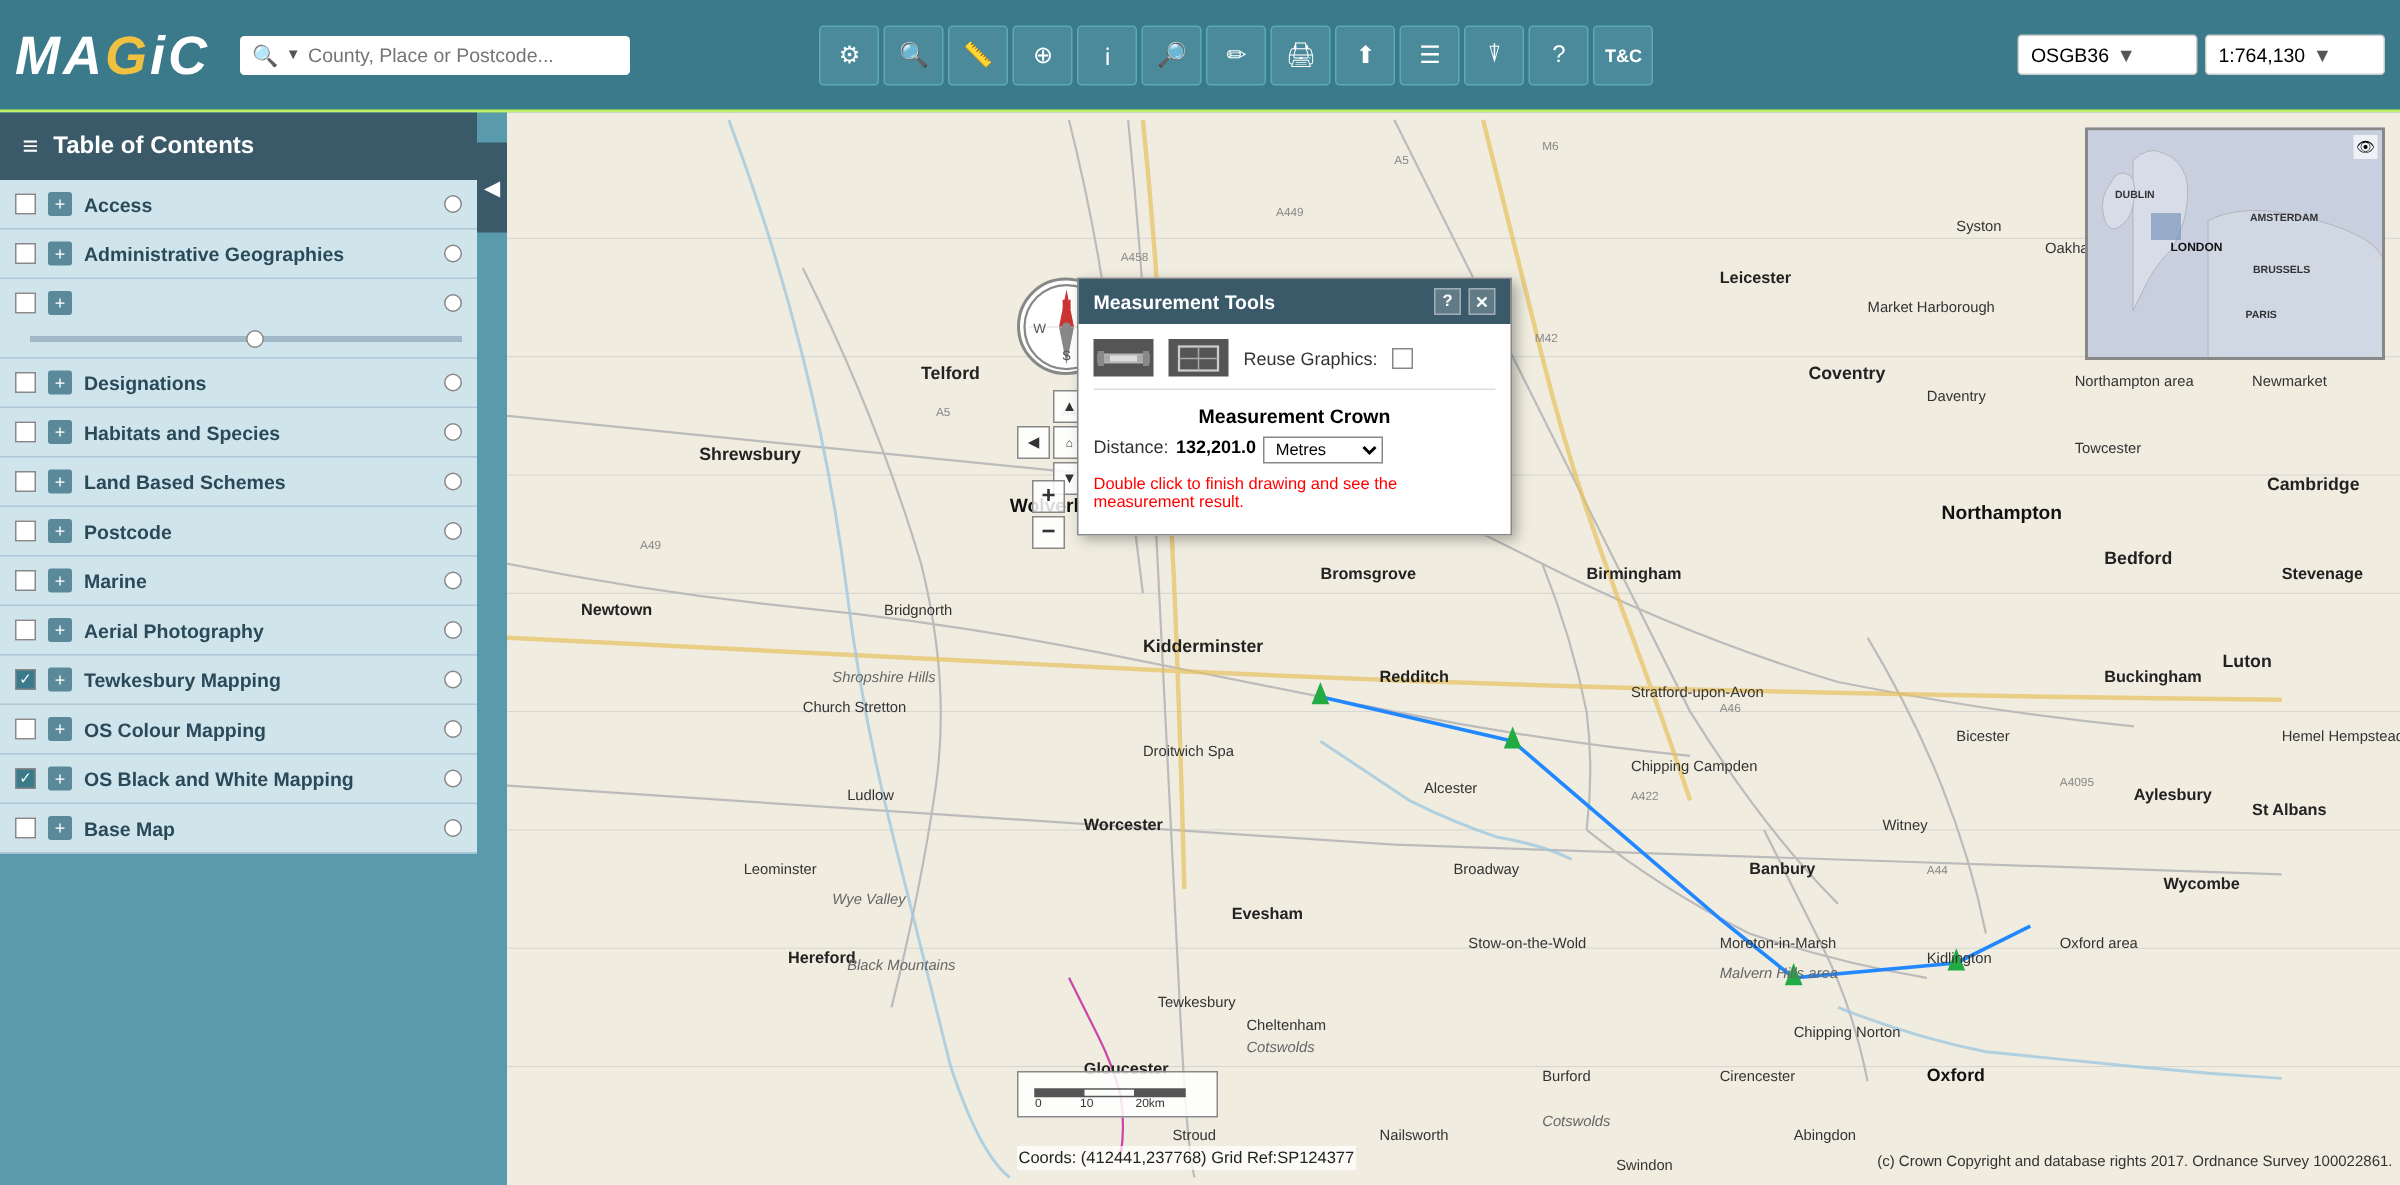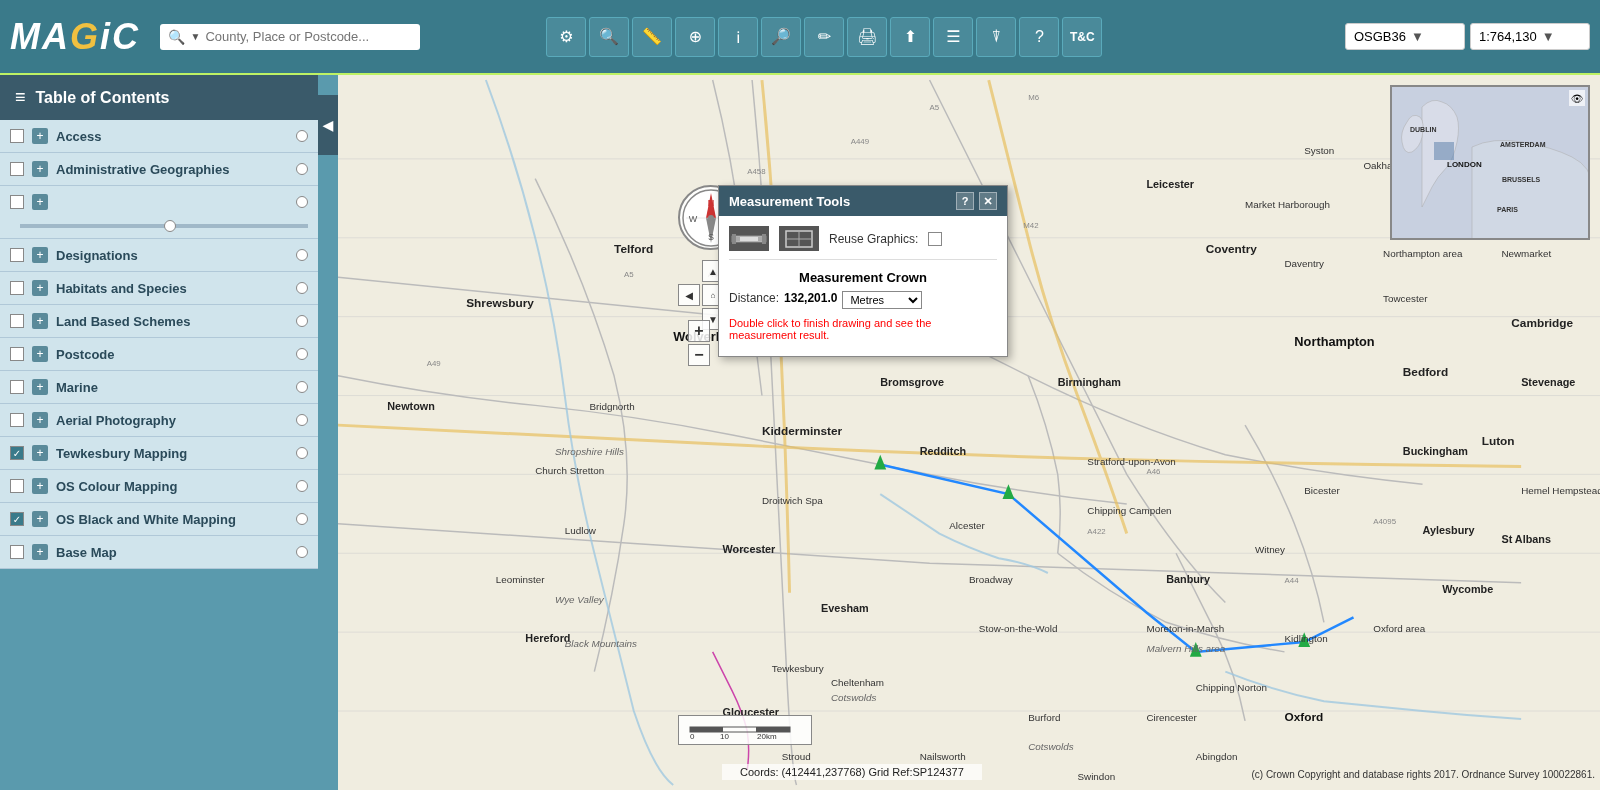--- a/index.html
+++ b/index.html
@@ -318,22 +318,21 @@
 
     
     #coords {
       position: absolute;
       bottom: 10px;
       left: 340px;
       z-index: 10;
       font-size: 11px;
       color: #222;
       background: rgba(255,255,255,0.7);
-      padding: 2px 18px;
-      margin-left: 44px;
+      padding: 2px 1px;
     }
 
     
     #copyright {
       position: absolute;
       bottom: 10px;
       right: 5px;
       font-size: 10px;
       color: #333;
       z-index: 10;

